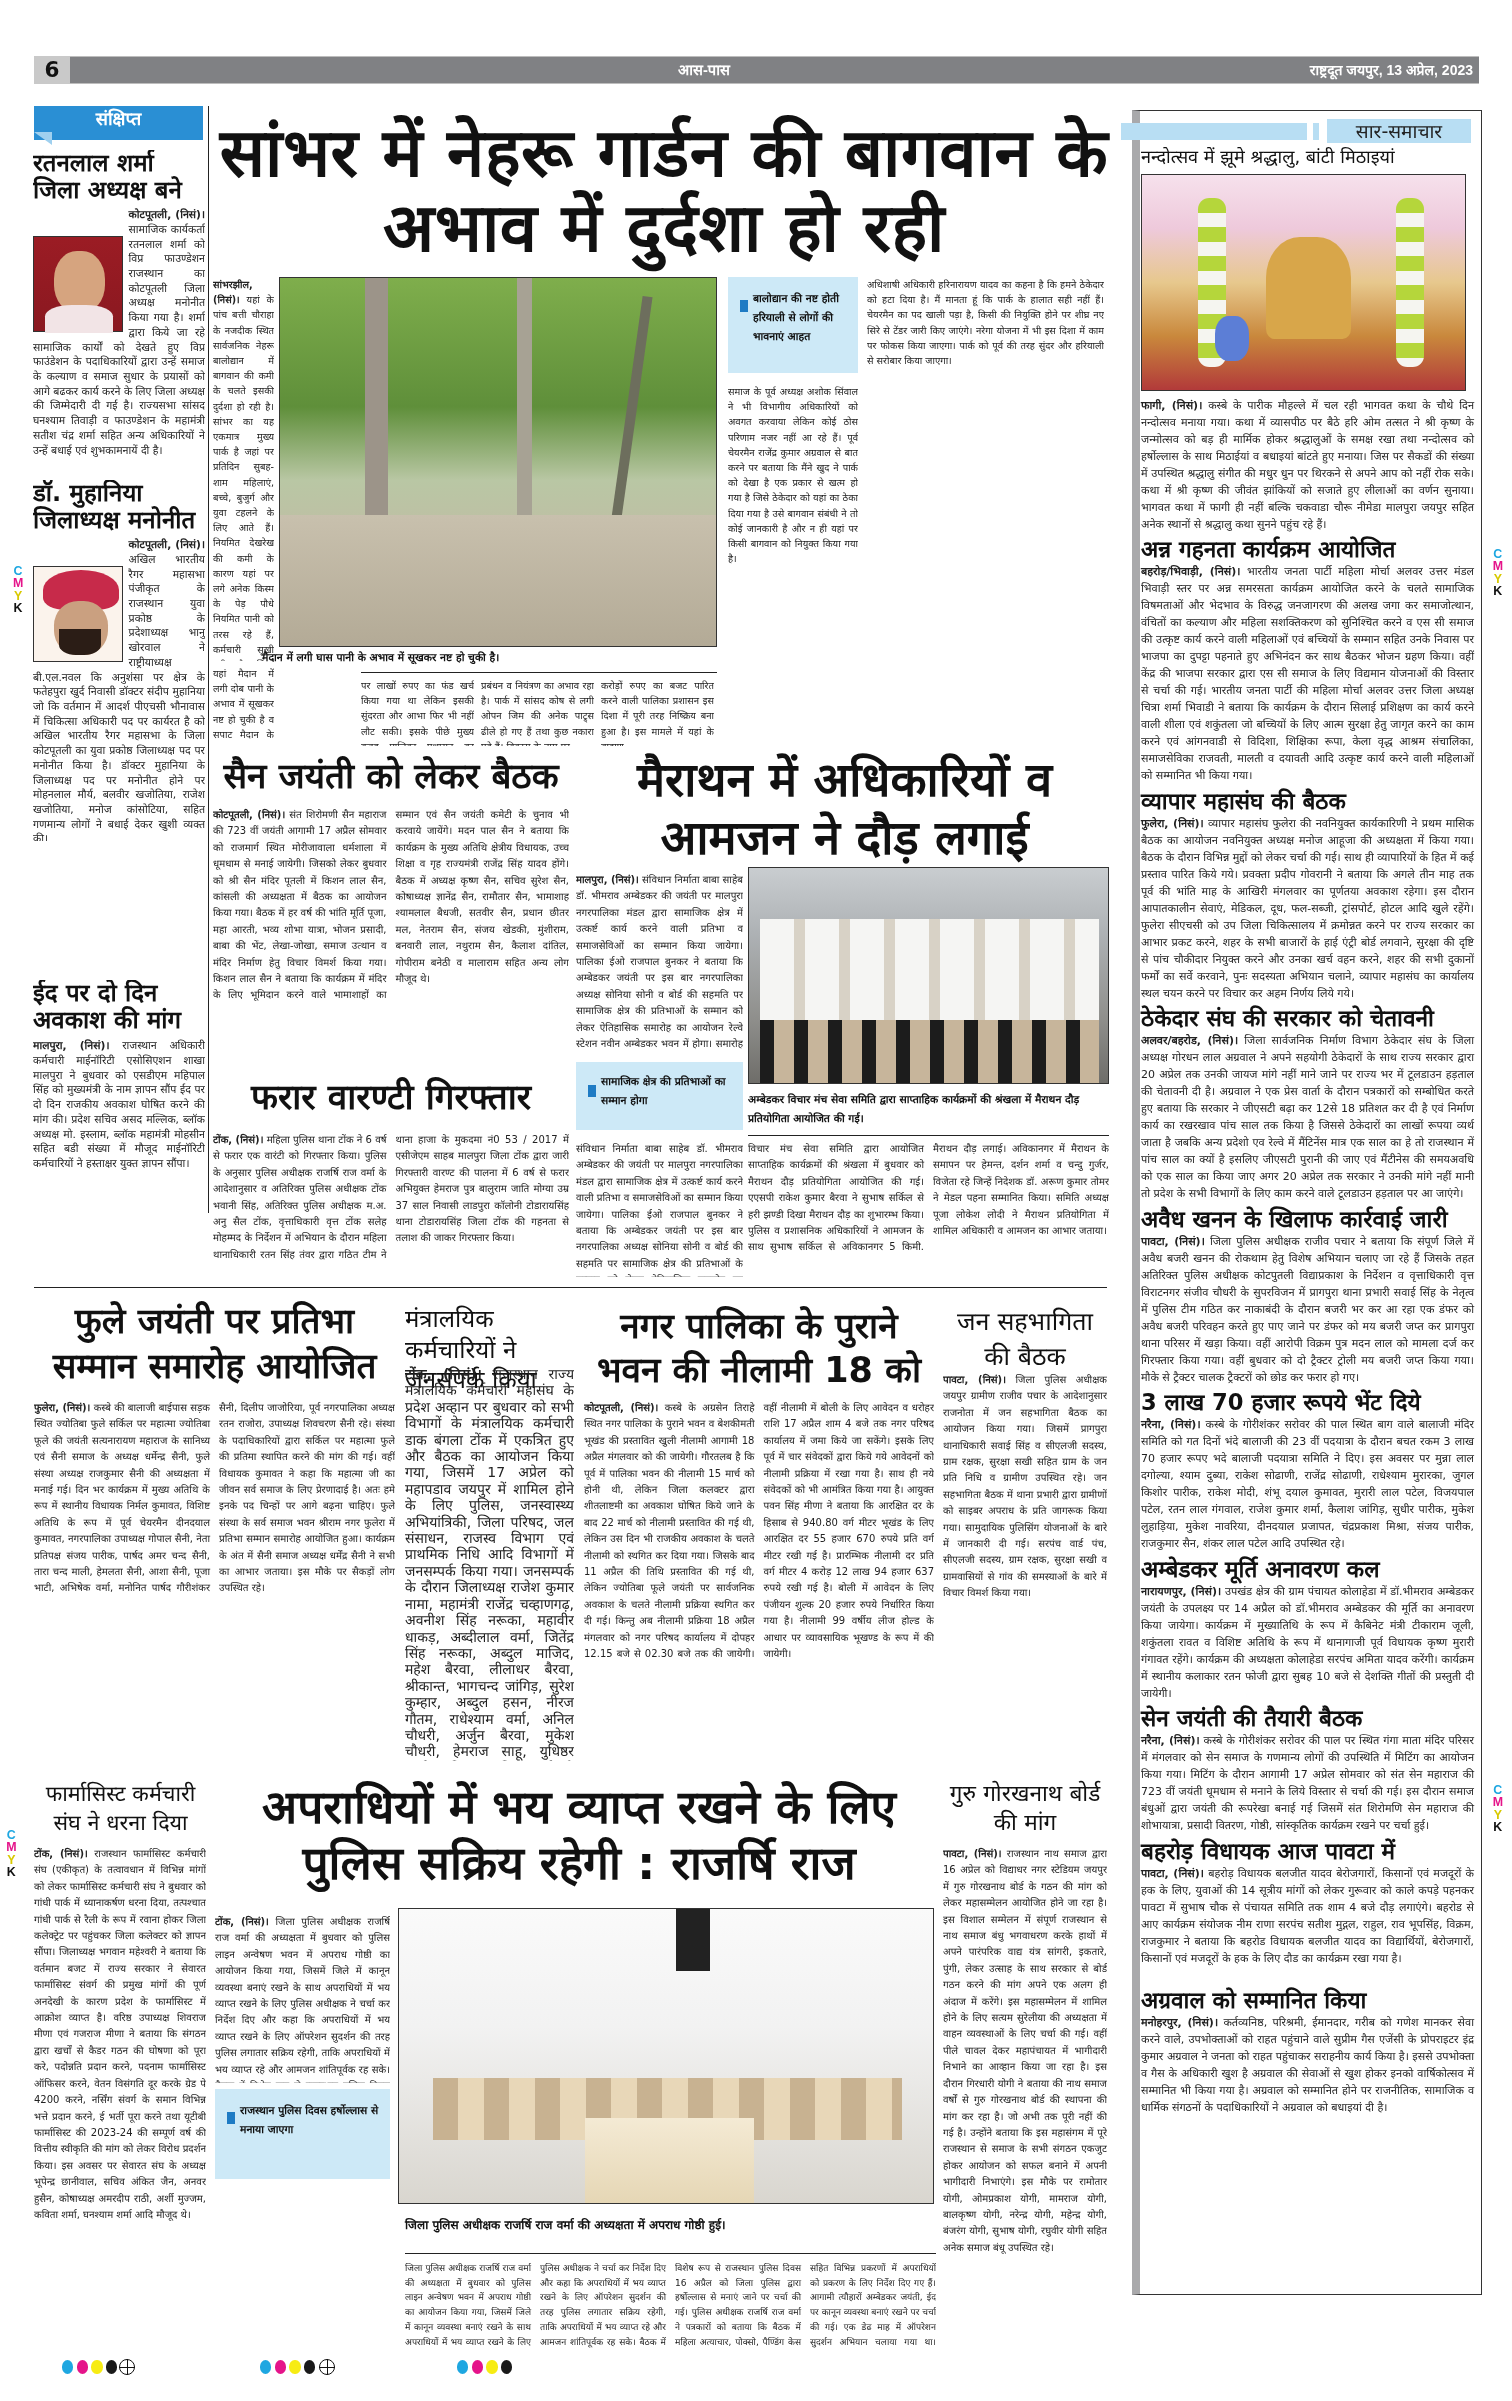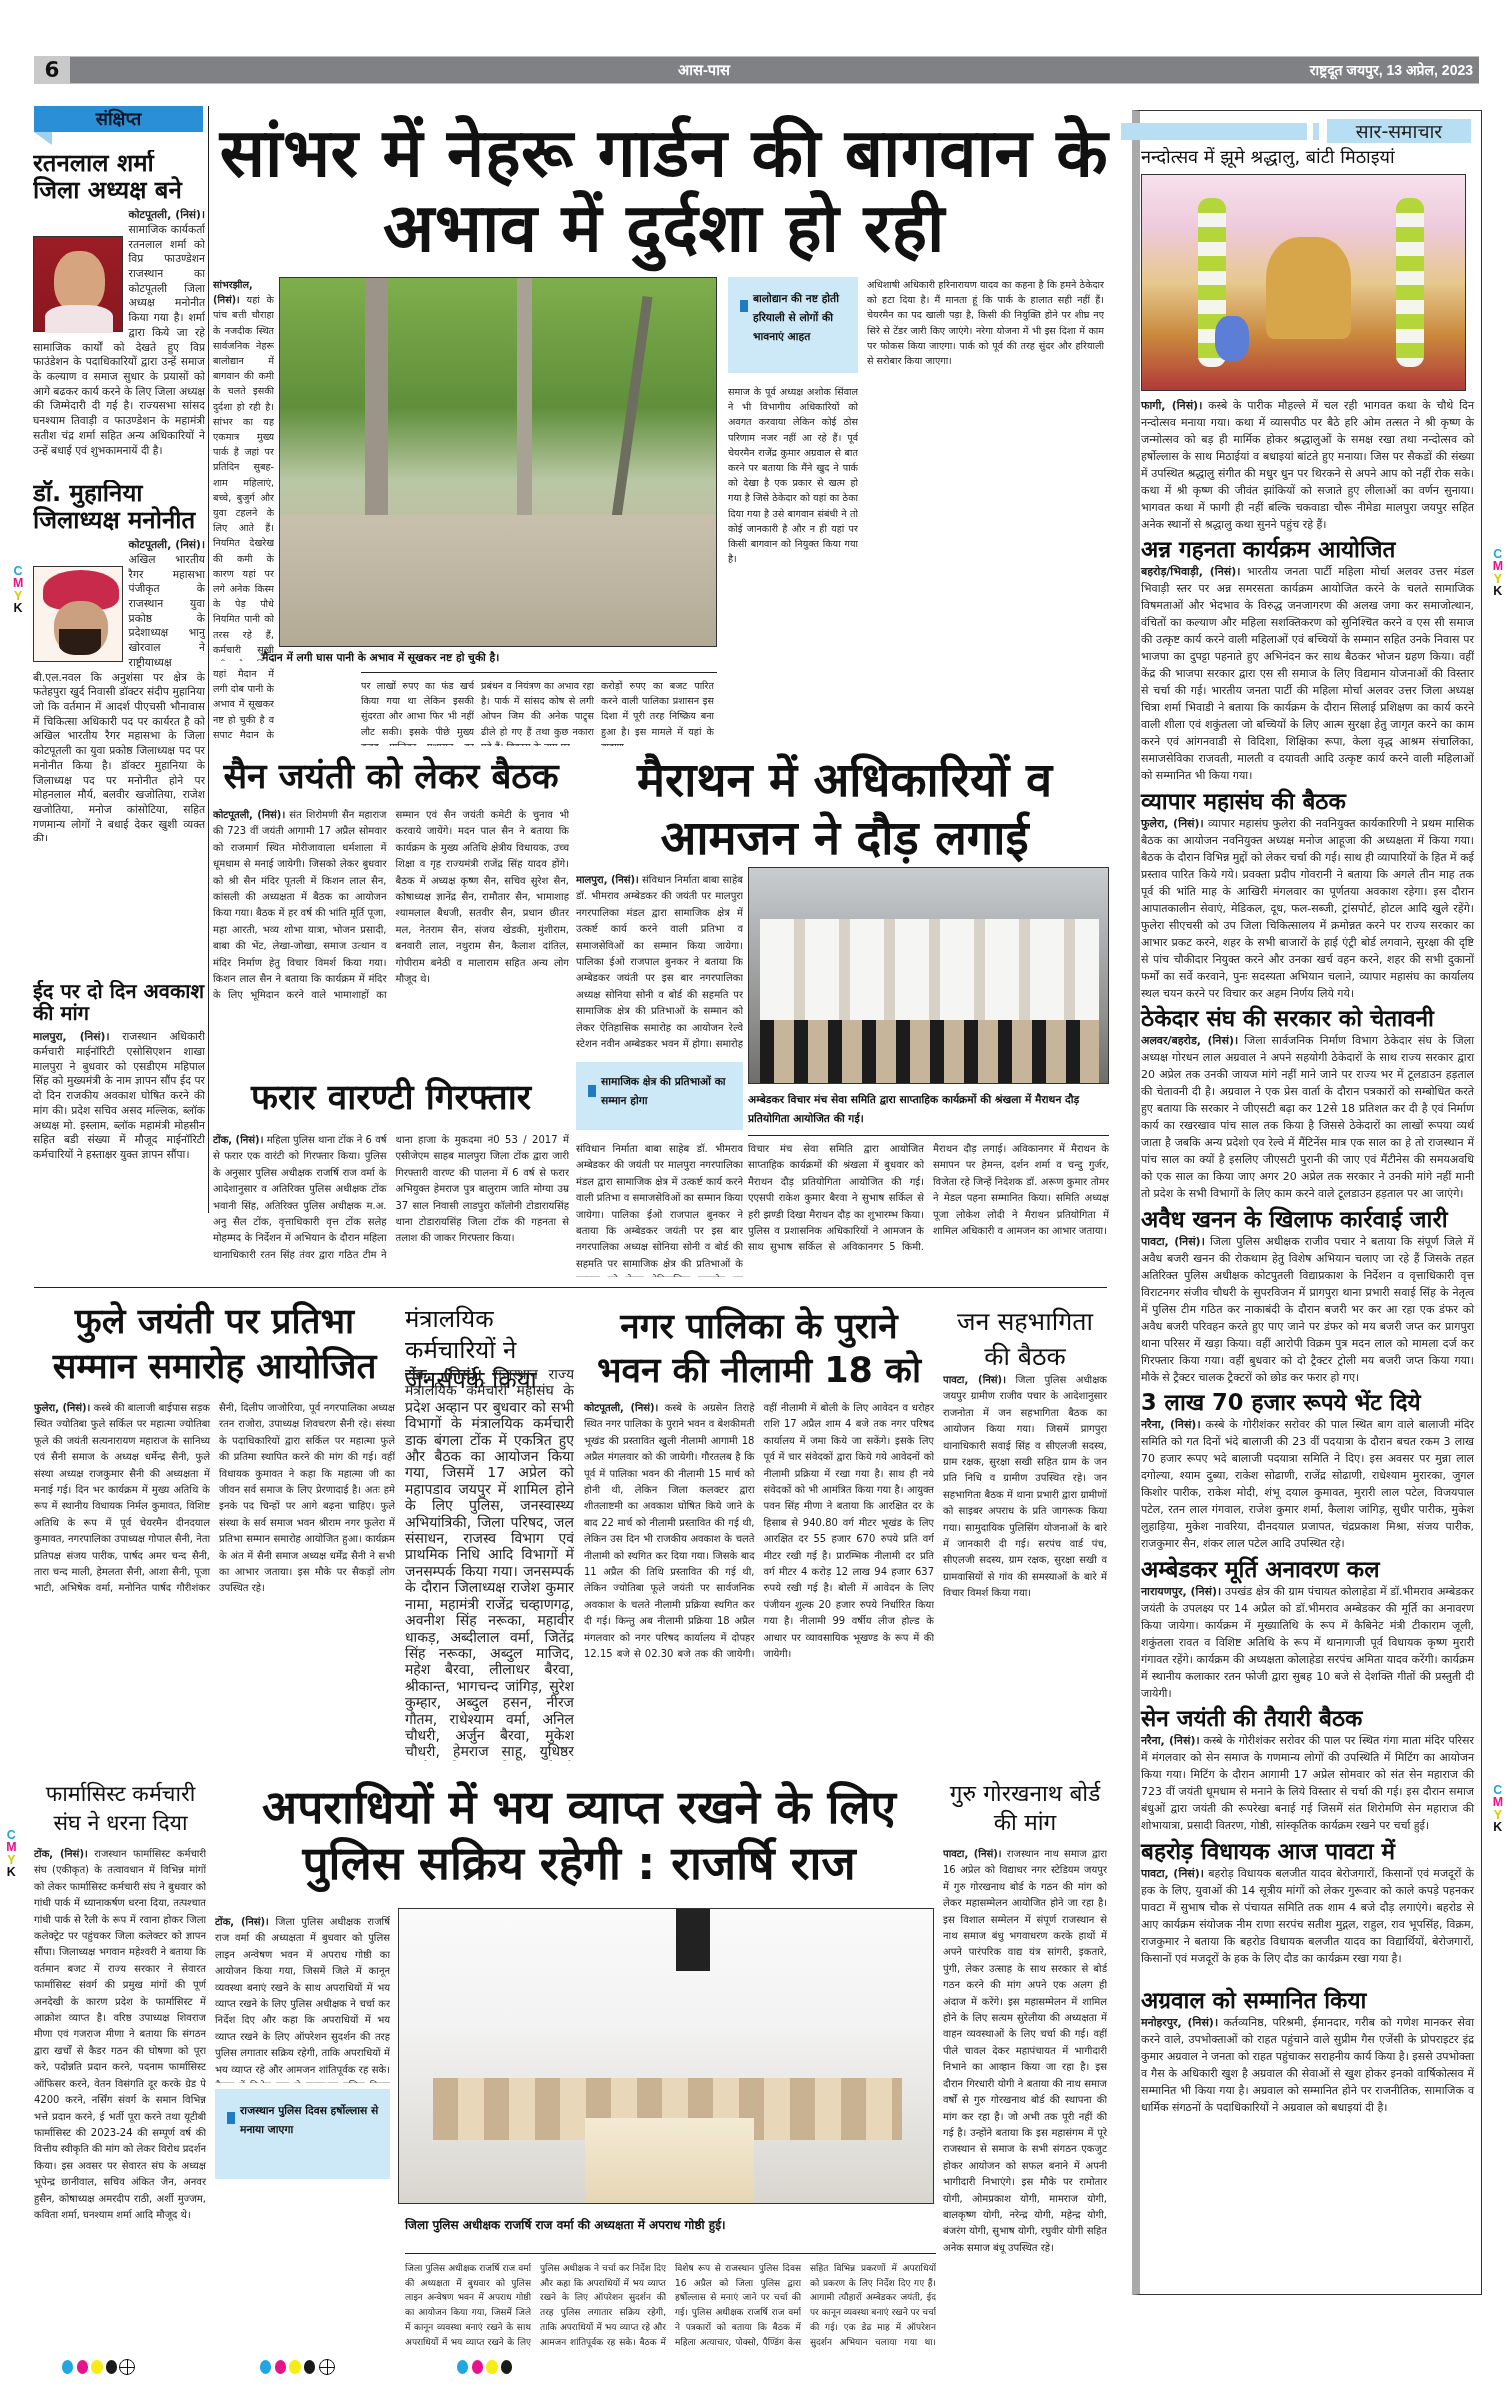--- a/index.html
+++ b/index.html
@@ -53,21 +53,21 @@
     <div style="color:#d8c900">Y</div>
     <div style="color:#111">K</div>
 </div>
 <div class="abs cmyk" style="left:1491px;top:1784px">
   <div style="color:#1ea7e1">C</div>
     <div style="color:#e5148a">M</div>
     <div style="color:#d8c900">Y</div>
     <div style="color:#111">K</div>
 </div>
 
-<div class="abs" style="left:34px;top:106px;width:169px;height:26px;background:#2a8fd4;color:#0f172a;font-size:18px;font-weight:bold;text-align:center;line-height:26px">संक्षिप्त</div>
+<div class="abs" style="left:34px;top:106px;width:169px;height:34px;background:#2a8fd4;color:#ffffff;font-size:18px;font-weight:bold;text-align:center;line-height:26px">संक्षिप्त</div>
 <div class="abs" style="left:34px;top:132px;width:0;height:0;border-top:13.6px solid #9fd0ef;border-left:18px solid transparent"></div>
 <div class="abs vrule" style="left:208px;top:106px;height:1107px"></div>
 
 <div class="col" style="left:33px;top:150px;width:172px;height:361px">
   <div class="h1" style="font-size:24px">रतनलाल शर्मा जिला अध्यक्ष बने</div>
   <div class="body" style="margin-top:4.5px;font-size:10.7px;line-height:14.7px">
     <div style="float:left;width:90px;height:96px;margin:28px 5.6px 2.3px 0;background:linear-gradient(#9b1c24,#8a1820);border:0.6px solid #333;position:relative">
       <div style="position:absolute;left:20px;top:14px;width:51px;height:62px;border-radius:45%;background:#d6a47f"></div>
       <div style="position:absolute;left:11.3px;top:68px;width:68px;height:28px;background:#f2e4e6;border-radius:40% 40% 0 0"></div>
     </div>
@@ -83,21 +83,21 @@
       <div style="position:absolute;left:8.5px;top:2.8px;width:76px;height:40px;border-radius:50% 50% 30% 30%;background:#c72a4a"></div>
       <div style="position:absolute;left:20px;top:34px;width:54px;height:54px;border-radius:45%;background:#caa080"></div>
       <div style="position:absolute;left:25.4px;top:62px;width:42px;height:25.4px;border-radius:0 0 40% 40%;background:#2b1d16"></div>
     </div>
     <b>कोटपूतली, (निसं)।</b>
     <span>अखिल भारतीय रैगर महासभा पंजीकृत के राजस्थान युवा प्रकोष्ठ के प्रदेशाध्यक्ष भानु खोरवाल ने राष्ट्रीयाध्यक्ष बी.एल.नवल कि अनुशंसा पर क्षेत्र के फतेहपुरा खुर्द निवासी डॉक्टर संदीप मुहानिया जो कि वर्तमान में आदर्श पीएचसी भौनावास में चिकित्सा अधिकारी पद पर कार्यरत है को अखिल भारतीय रैगर महासभा के जिला कोटपूतली का युवा प्रकोष्ठ जिलाध्यक्ष पद पर मनोनीत किया है। डॉक्टर मुहानिया के जिलाध्यक्ष पद पर मनोनीत होने पर मोहनलाल मौर्य, बलवीर खजोतिया, राजेश खजोतिया, मनोज कांसोटिया, सहित गणमान्य लोगों ने बधाई देकर खुशी व्यक्त की।</span>
   </div>
 </div>
 
 <div class="col" style="left:33px;top:980px;width:172px;height:237px">
-  <div class="h1" style="font-size:20px">ईद पर दो दिन अवकाश की मांग</div>
+  <div class="h1" style="font-size:24px">ईद पर दो दिन अवकाश की मांग</div>
   <div class="body" style="margin-top:5.6px;font-size:10.7px;line-height:14.7px">
     <b>मालपुरा, (निसं)।</b>
     <span>राजस्थान अधिकारी कर्मचारी माईनॉरिटी एसोसिएशन शाखा मालपुरा ने बुधवार को एसडीएम महिपाल सिंह को मुख्यमंत्री के नाम ज्ञापन सौंप ईद पर दो दिन राजकीय अवकाश घोषित करने की मांग की। प्रदेश सचिव असद मल्लिक, ब्लॉक अध्यक्ष मो. इस्लाम, ब्लॉक महामंत्री मोहसीन सहित बडी संख्या में मौजूद माईनॉरिटी कर्मचारियों ने हस्ताक्षर युक्त ज्ञापन सौंपा।</span>
   </div>
 </div>
 
 <div class="abs h1" style="left:215px;top:116px;width:898px;font-size:67px;line-height:75px;text-align:center;letter-spacing:0.6px">सांभर में नेहरू गार्डन की बागवान के अभाव में दुर्दशा हो रही</div>
 
 <div class="col body" style="left:213px;top:277px;width:61px;height:384px;font-size:9.6px;line-height:15.2px">
   <b>सांभरझील, (निसं)।</b>

